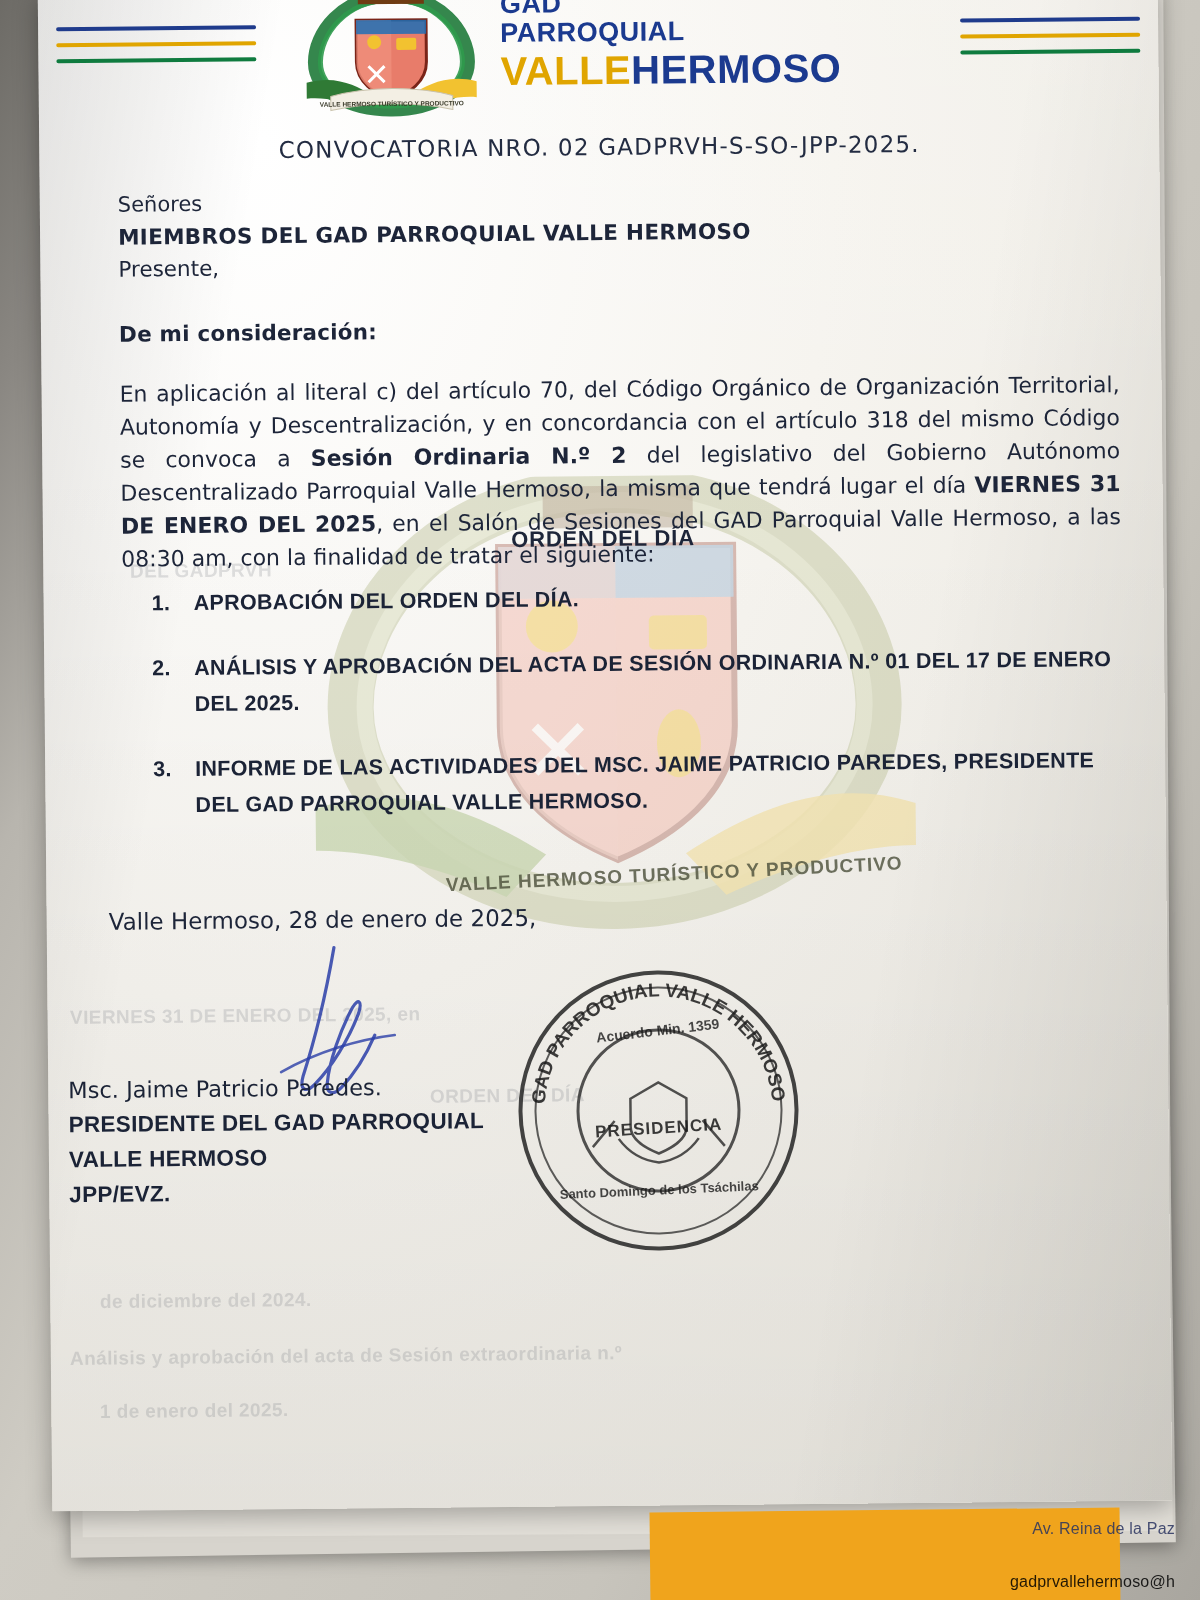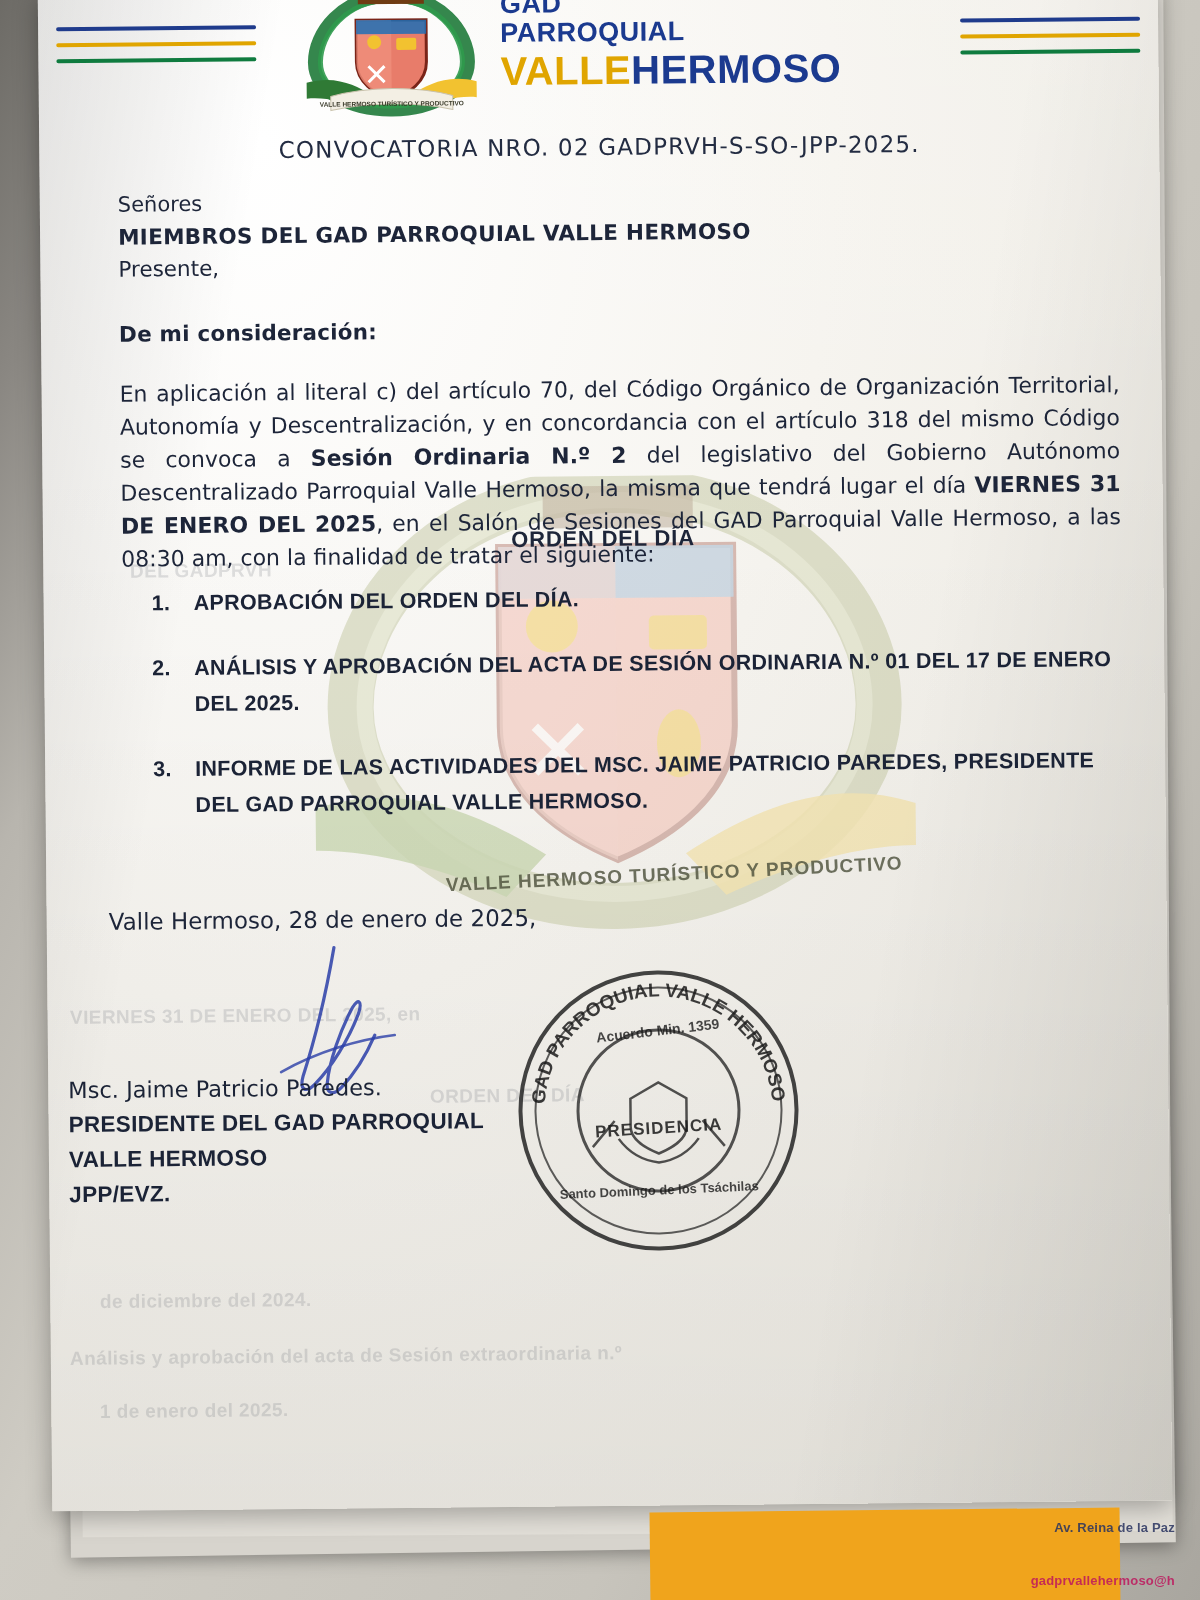--- a/index.html
+++ b/index.html
@@ -70,27 +70,27 @@
     top: 1510px;
     width: 470px;
     height: 95px;
     background: #f0a41c;
     transform: rotate(-0.6deg);
   }
   .footer-line {
     position: absolute;
     right: 25px;
     color: #2a3460;
-    font-weight: bold;
-    font-size: 13px;
+    font-weight: normal;
+    font-size: 16px;
     letter-spacing: 0.2px;
     opacity: 0.85;
   }
   .footer-line.l1 { top: 1520px; }
-  .footer-line.l2 { top: 1573px; color:#be185d; }
+  .footer-line.l2 { top: 1573px; color:#000000; }
 
   
   .ghost {
     position: absolute;
     color: rgba(90,95,105,0.18);
     font-size: 19px;
     font-weight: bold;
     letter-spacing: 0.4px;
     transform: rotate(-0.6deg);
     white-space: nowrap;

